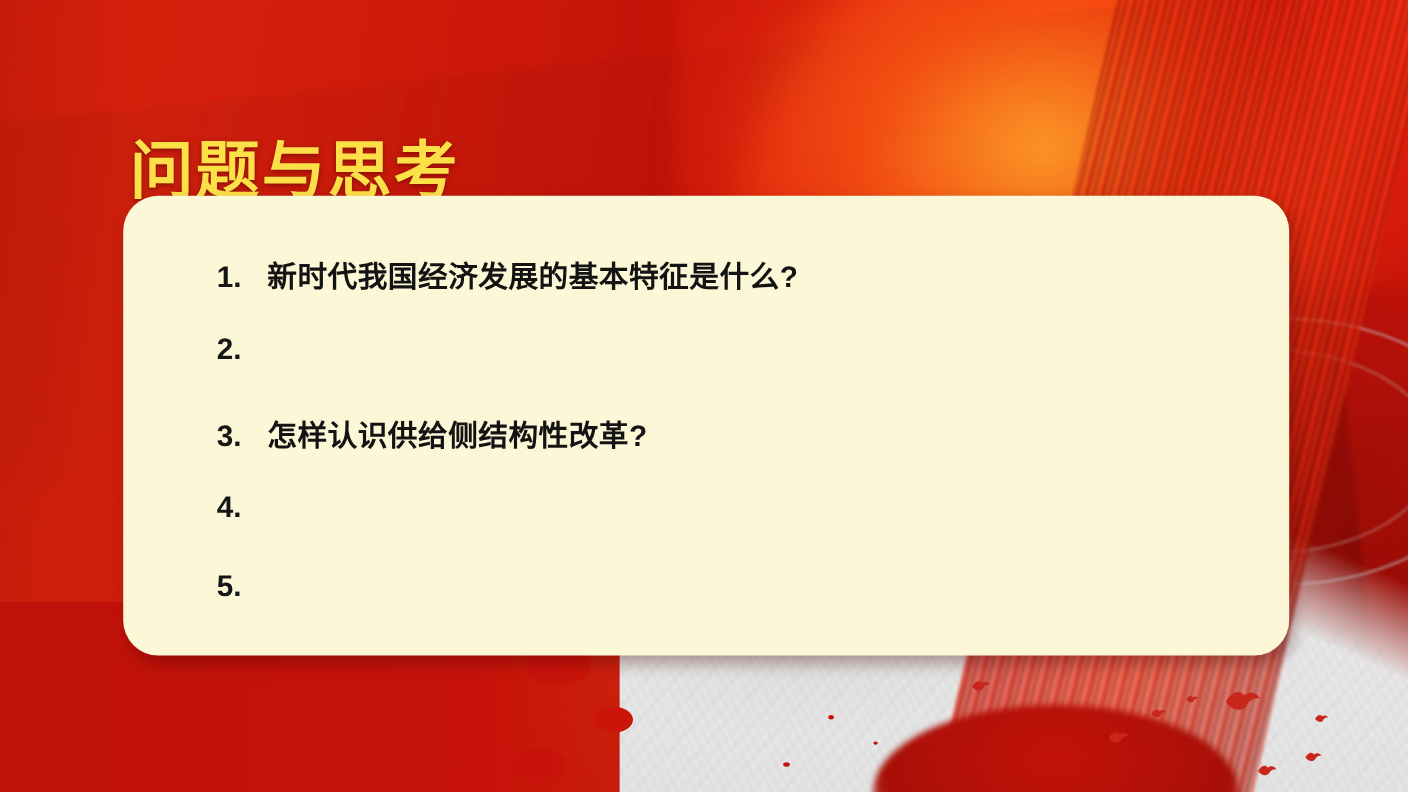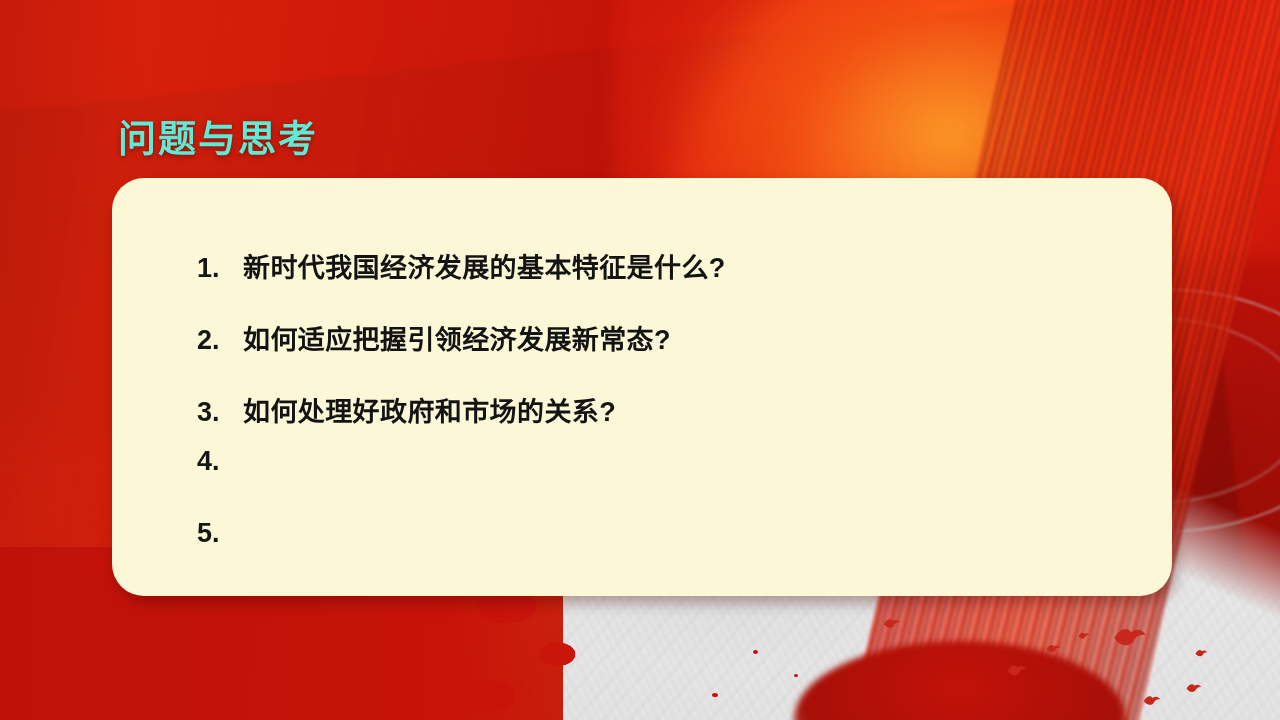--- a/index.html
+++ b/index.html
@@ -185,24 +185,24 @@
     filter:blur(3px);
   }
 
   
   .dove{ position:absolute; fill:#C8281C; }
 
   
   #title{
     position:absolute;
     left:118px; top:108px;
-    font-size:38px;
+    font-size:58px;
     font-weight:700;
     letter-spacing:2px;
-    color:#5eead4;
+    color:#fde047;
     text-shadow:0 2px 5px rgba(90,4,2,.55), 0 0 1px rgba(120,10,4,.6);
     white-space:nowrap;
     font-family:"Liberation Sans","DejaVu Sans",sans-serif;
   }
 
   
   #card{
     position:absolute;
     left:112px; top:178px;
     width:1060px; height:418px;
@@ -225,21 +225,20 @@
     font-weight:700;
     color:#161616;
     font-family:"Liberation Sans","DejaVu Sans",sans-serif;
   }
   .q-text{
     font-size:27px;
     font-weight:700;
     color:#131313;
     letter-spacing:.4px;
     font-family:"Liberation Sans","DejaVu Sans",sans-serif;
-    margin-top:16px;
   }
 </style>
 </head>
 <body>
 
 <div id="slide">
 
   <div class="bg-base"></div>
   <div class="plate-dark"></div>
   <div class="fold-a"></div>
@@ -292,26 +291,25 @@
 
   <div id="card">
 
     <div class="q-row">
       <span class="q-num">1.</span>
       <span class="q-text">新时代我国经济发展的基本特征是什么?</span>
     </div>
 
     <div class="q-row">
       <span class="q-num">2.</span>
-      <span class="q-text">如何适应把握引领经济发展新常态?</span>
     </div>
 
     <div class="q-row">
       <span class="q-num">3.</span>
-      <span class="q-text">如何处理好政府和市场的关系?</span>
+      <span class="q-text">怎样认识供给侧结构性改革?</span>
     </div>
 
     <div class="q-row">
       <span class="q-num">4.</span>
     </div>
 
     <div class="q-row">
       <span class="q-num">5.</span>
     </div>
 

